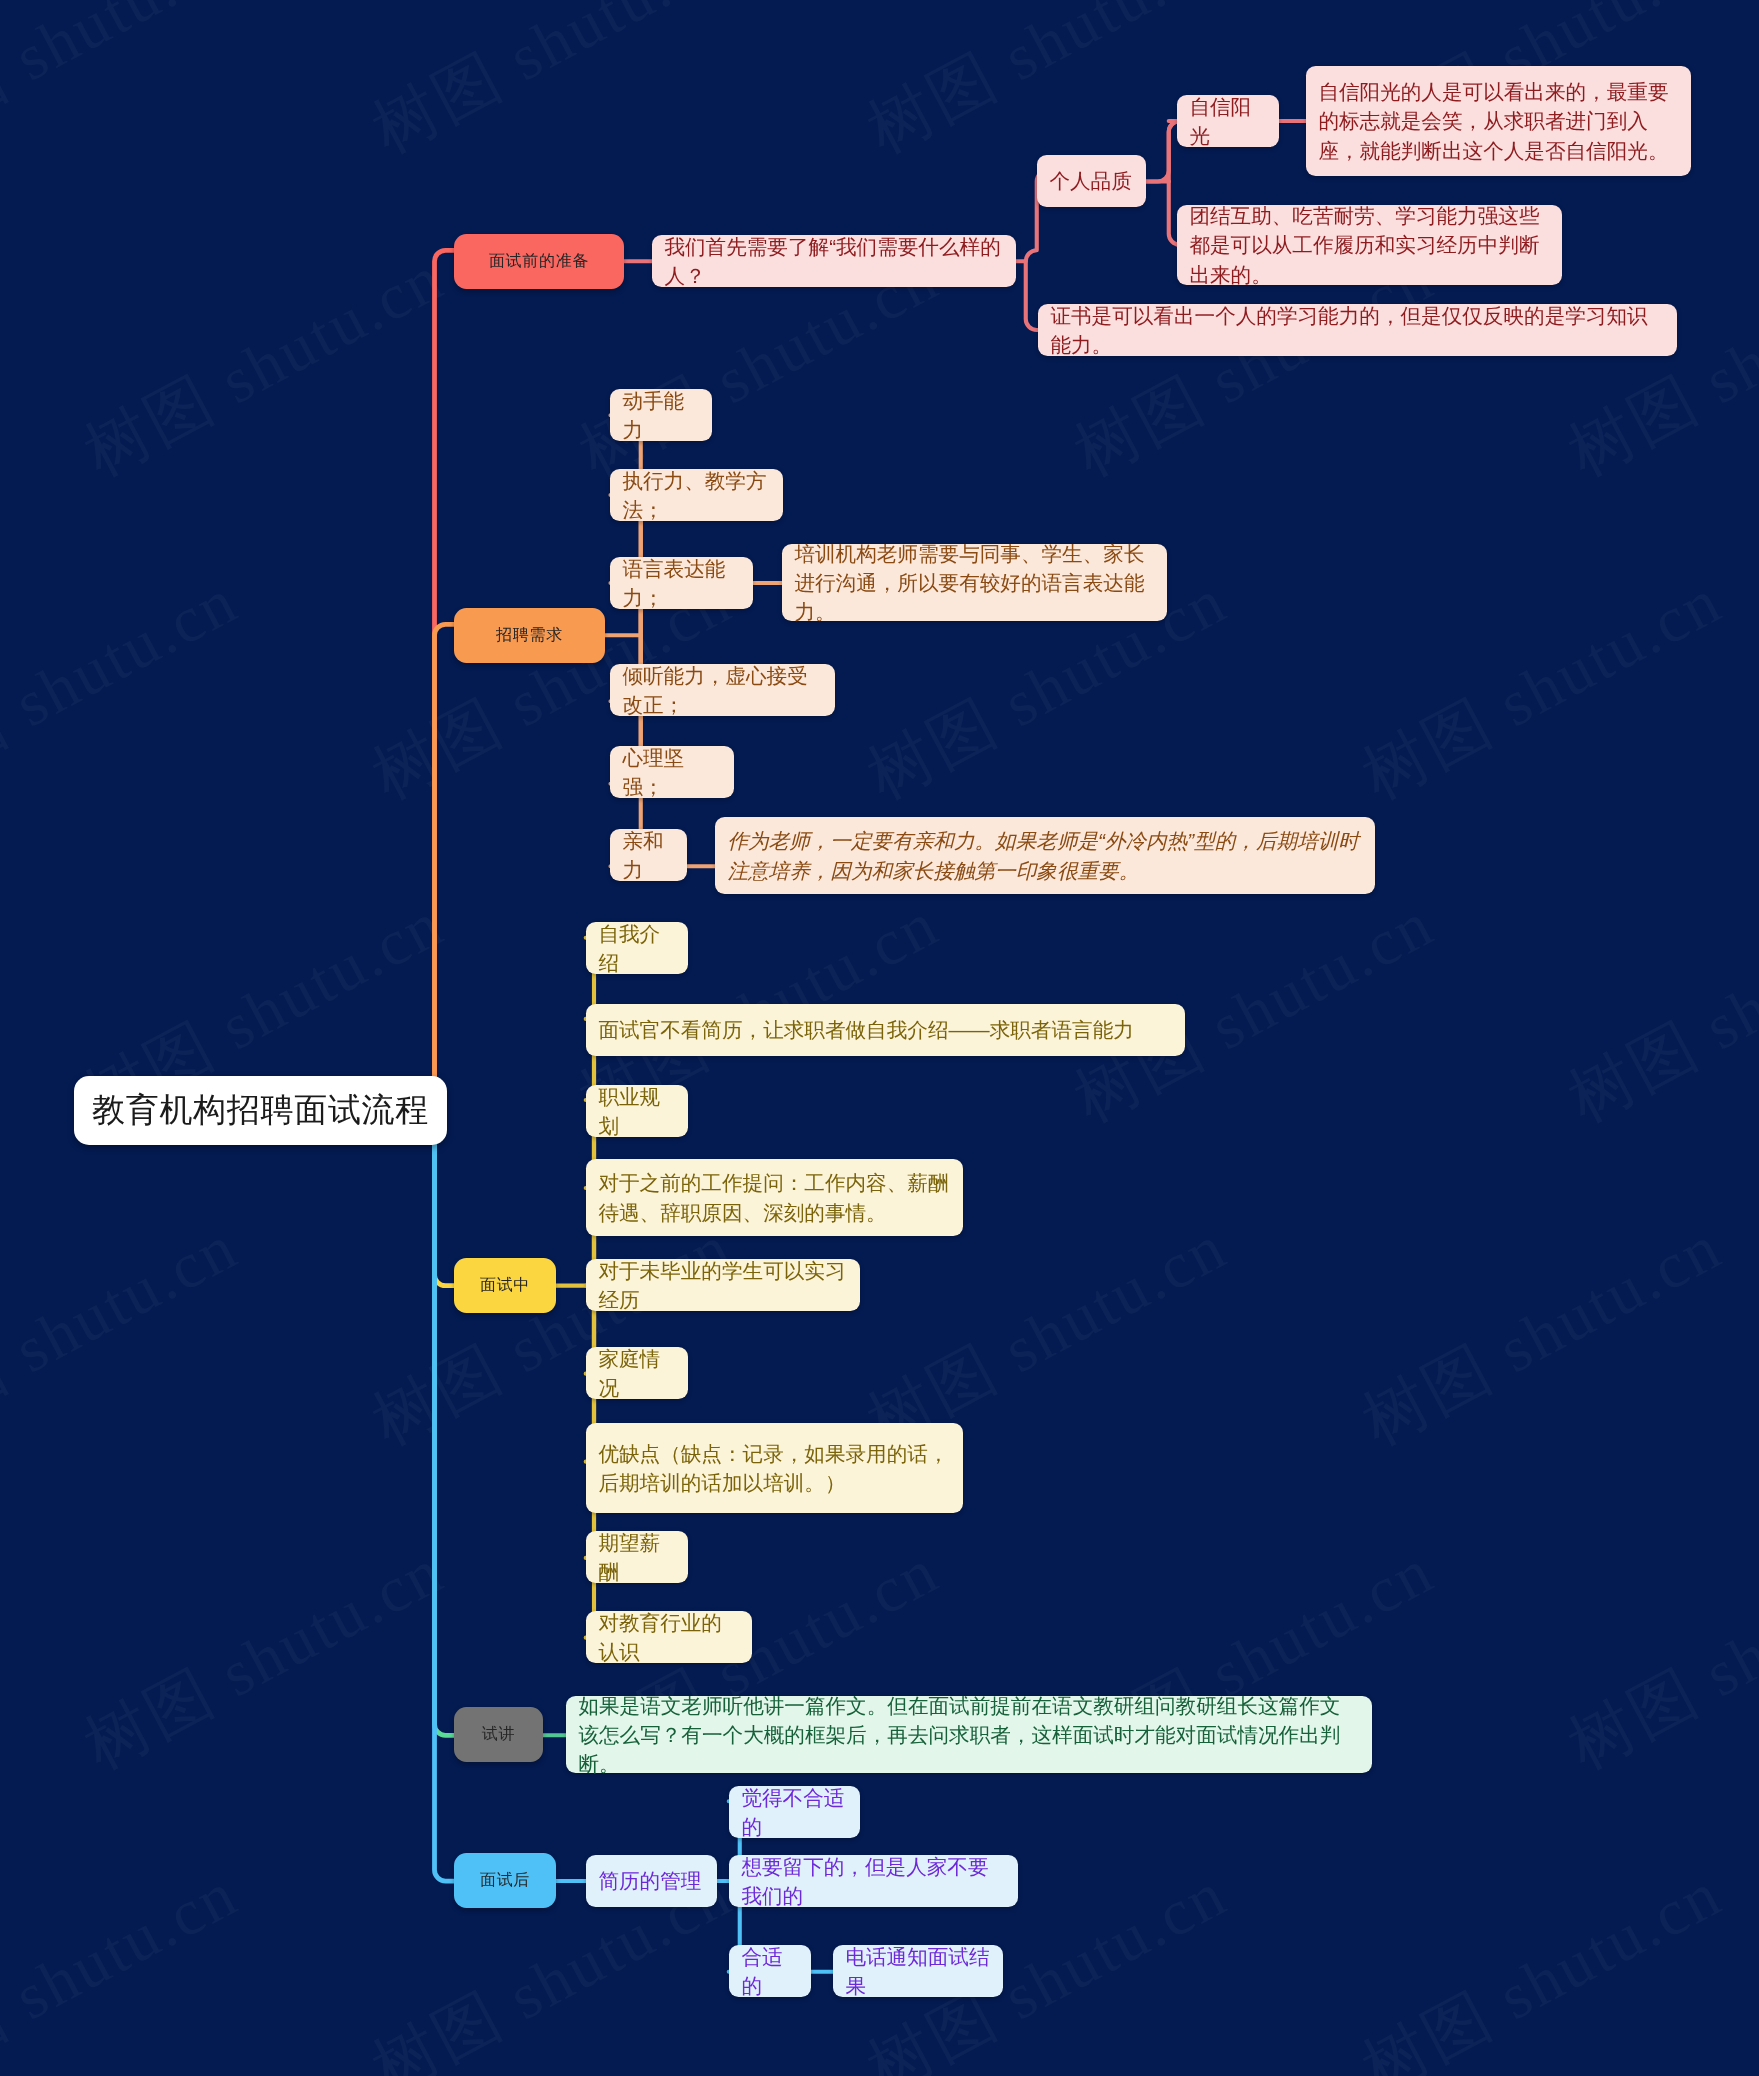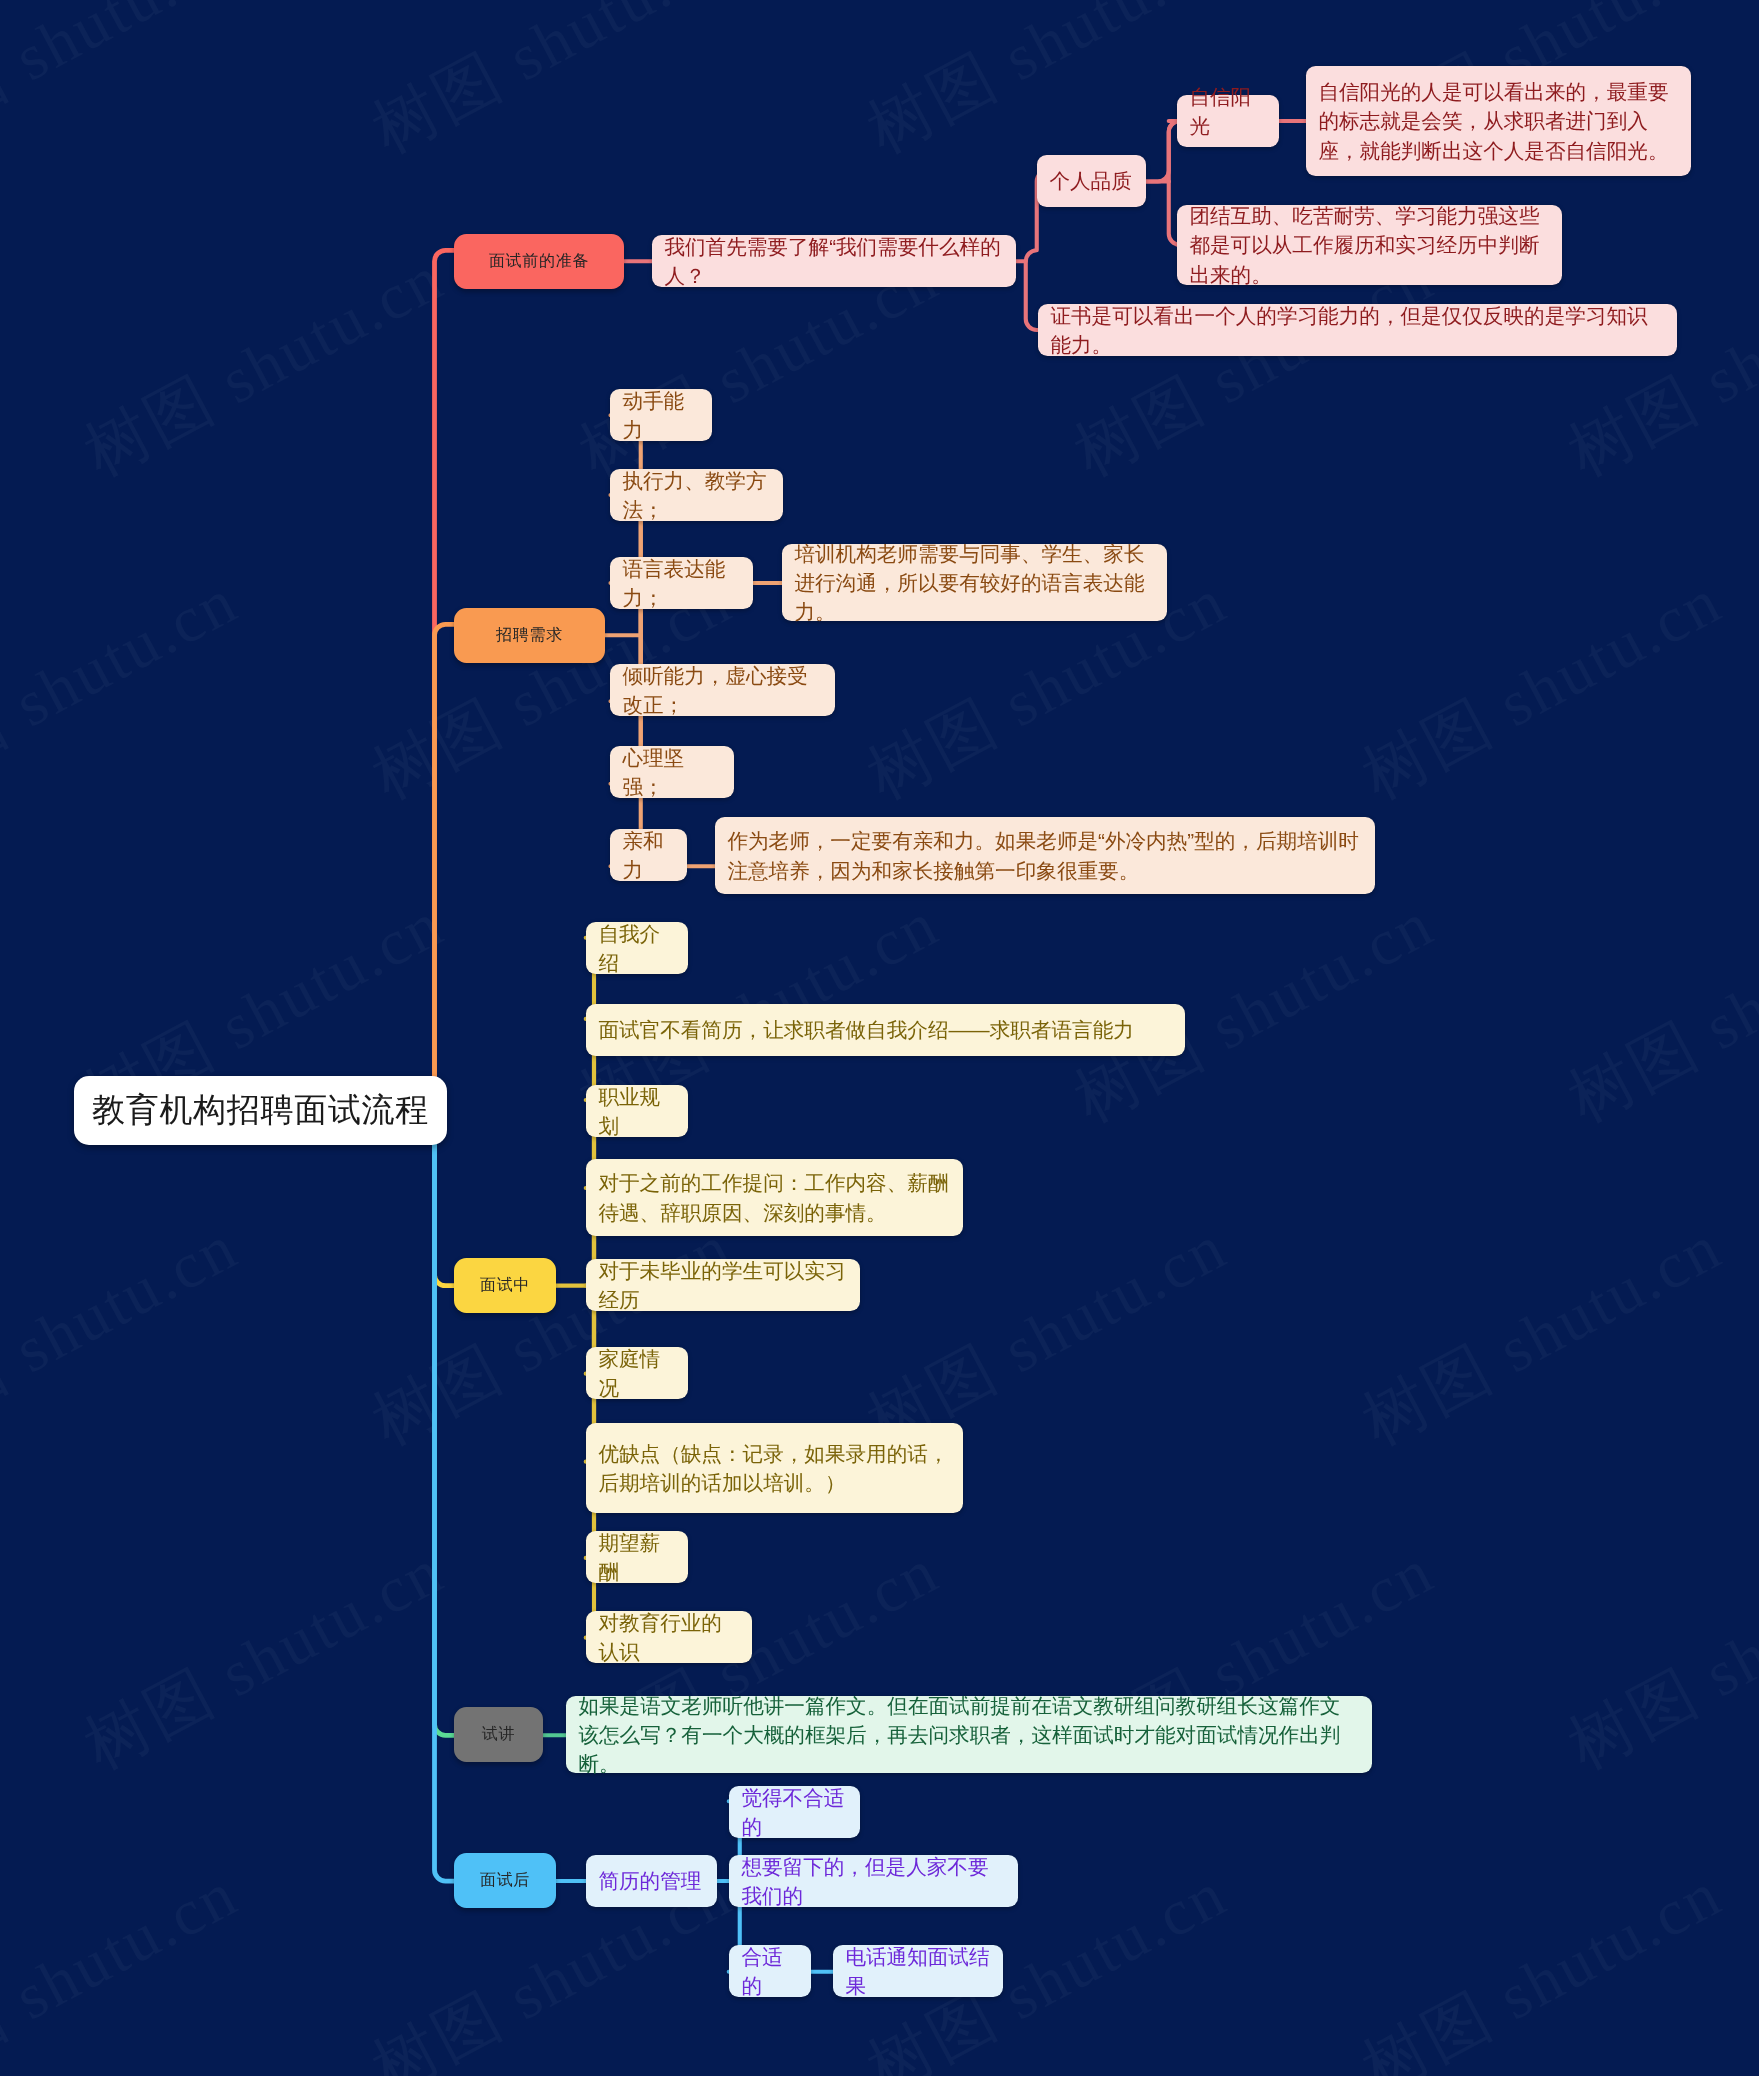--- a/index.html
+++ b/index.html
@@ -176,21 +176,21 @@
   </div>
 
   <div class="node leaf l-red" style="left:652px;top:235px;width:364px;height:52px;">
     <span>我们首先需要了解“我们需要什么样的人？</span>
   </div>
 
   <div class="node leaf l-red" style="left:1037px;top:155px;width:109px;height:52px;">
     <span>个人品质</span>
   </div>
 
-  <div class="node leaf l-red" style="left:1177px;top:95px;width:102px;height:52px;align-items:flex-end;">
+  <div class="node leaf l-red" style="left:1177px;top:95px;width:102px;height:52px;">
     <span>自信阳光</span>
   </div>
 
   <div class="node leaf l-red" style="left:1306px;top:66px;width:385px;height:110px;">
     <span>自信阳光的人是可以看出来的，最重要的标志就是会笑，从求职者进门到入座，就能判断出这个人是否自信阳光。</span>
   </div>
 
   <div class="node leaf l-red" style="left:1177px;top:205px;width:385px;height:80px;">
     <span>团结互助、吃苦耐劳、学习能力强这些都是可以从工作履历和实习经历中判断出来的。</span>
   </div>
@@ -224,21 +224,21 @@
   </div>
 
   <div class="node leaf l-orange" style="left:610px;top:746px;width:124px;height:52px;">
     <span>心理坚强；</span>
   </div>
 
   <div class="node leaf l-orange" style="left:610px;top:829px;width:77px;height:52px;">
     <span>亲和力</span>
   </div>
 
-  <div class="node leaf l-orange" style="left:715px;top:817px;width:660px;height:77px;">
+  <div class="node leaf l-orange" style="left:715px;top:817px;width:660px;height:77px;font-style:italic;">
     <span>作为老师，一定要有亲和力。如果老师是“外冷内热”型的，后期培训时注意培养，因为和家长接触第一印象很重要。</span>
   </div>
 
   <div class="node branch b-yellow" style="left:454px;top:1258px;width:102px;height:55px;">
     <span>面试中</span>
   </div>
 
   <div class="node leaf l-yellow" style="left:586px;top:922px;width:102px;height:52px;">
     <span>自我介绍</span>
   </div>

